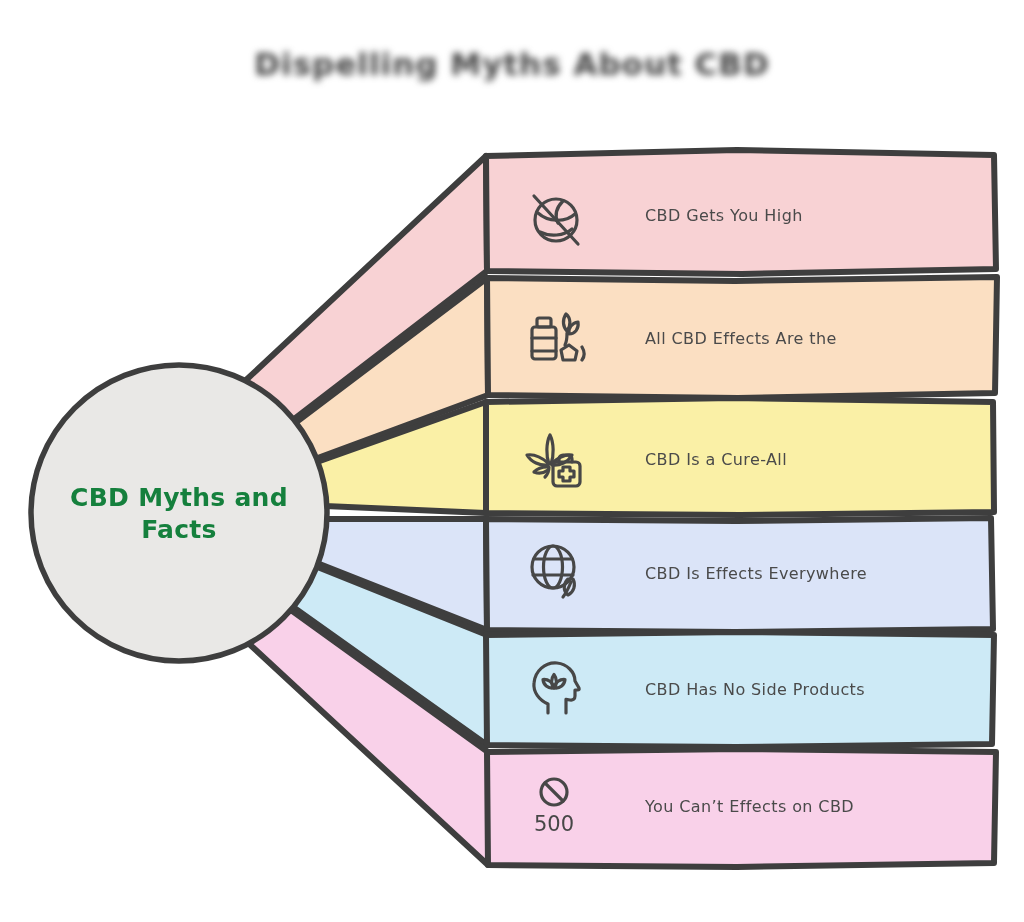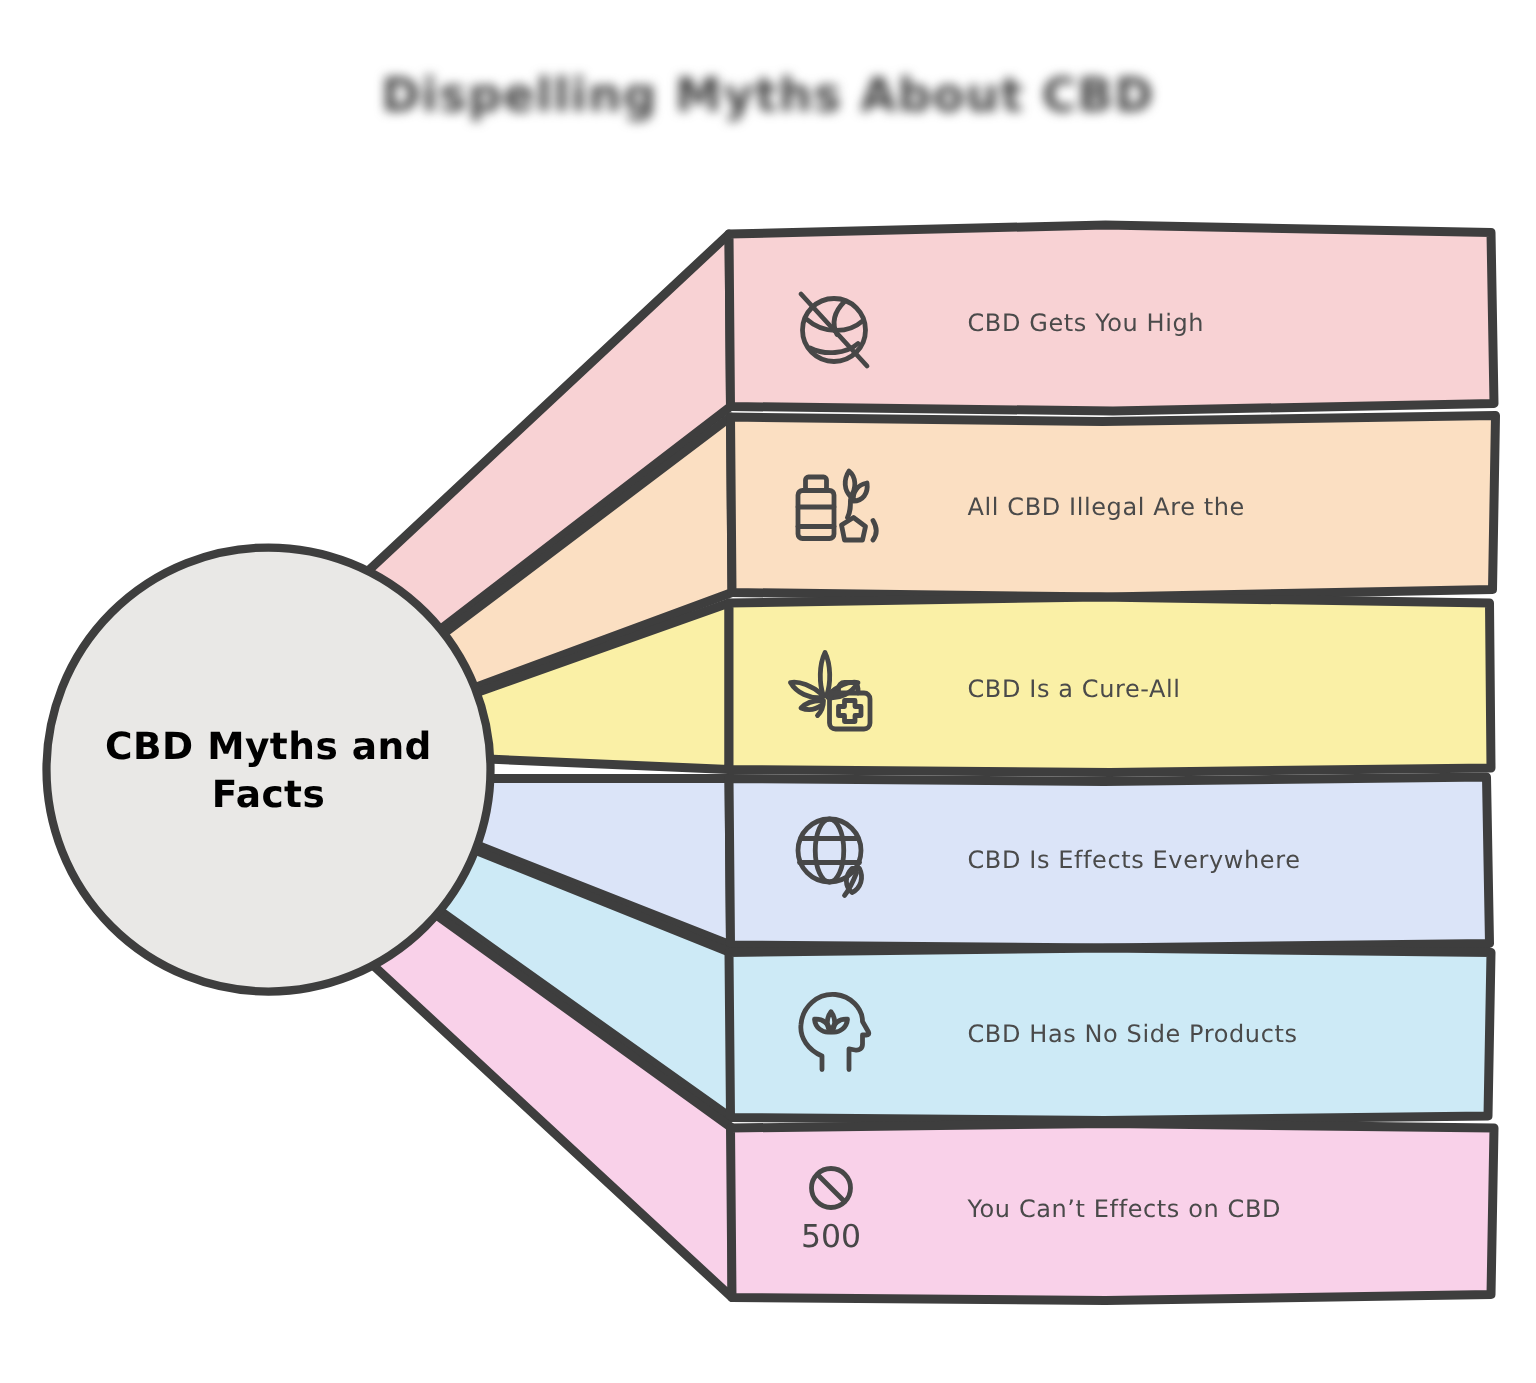--- a/index.html
+++ b/index.html
@@ -9,21 +9,21 @@
   }
   .title {
     position:absolute; top:46px; left:0; width:100%; text-align:center;
     font-size:31px; font-weight:bold; color:#474747; letter-spacing:1px;
     filter:blur(3.6px) contrast(1.1);
   }
   svg.diagram { position:absolute; top:0; left:0; }
   .sketch { stroke-linejoin:round; stroke-linecap:round; }
   .center-label {
     position:absolute; left:56px; top:482px; width:246px; text-align:center;
-    font-size:25px; font-weight:bold; color:#000000; line-height:32px; letter-spacing:.3px;
+    font-size:25px; font-weight:bold; color:#15803d; line-height:32px; letter-spacing:.3px;
   }
   .band-label {
     position:absolute; left:600px; width:380px; transform:translateY(-50%);
     font-size:16px; color:#4a4a4a; line-height:29px; letter-spacing:.4px;margin-left:45px;
   }
   .icon { position:absolute; left:523px; width:64px; height:64px; }
   .icon path, .icon circle, .icon rect, .icon line, .icon ellipse {
     fill:none; stroke:#474747; stroke-width:3.2; stroke-linecap:round; stroke-linejoin:round;
   }
   .icon text {
@@ -126,21 +126,21 @@
 
   <svg class="icon" style="top:775px" viewBox="0 0 64 64">
     <circle cx="31" cy="17" r="13"></circle>
     <line x1="22" y1="8" x2="40" y2="26"></line>
     <text x="31" y="56">500</text>
   </svg>
 
   <div class="band-label" style="top:215px">CBD Gets You High</div>
 
   <div class="band-label" style="top:338px">
-    <div>All CBD Illegal Are the</div>
+    <div>All CBD Effects Are the</div>
   </div>
 
   <div class="band-label" style="top:459px">CBD Is a Cure-All</div>
 
   <div class="band-label" style="top:573px">CBD Is Effects Everywhere</div>
 
   <div class="band-label" style="top:689px">CBD Has No Side Products</div>
 
   <div class="band-label" style="top:806px">You Can’t Effects on CBD</div>
 

